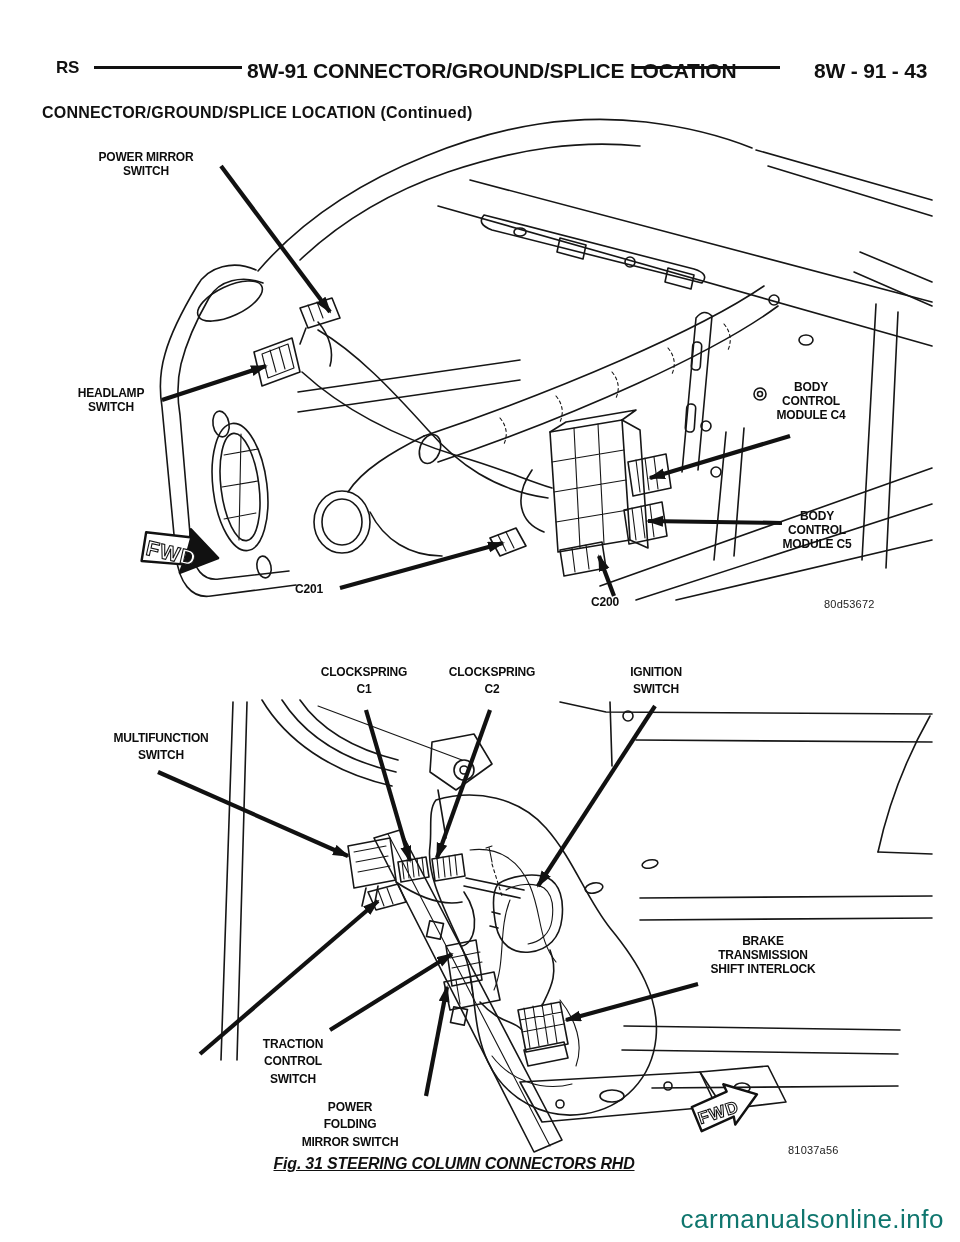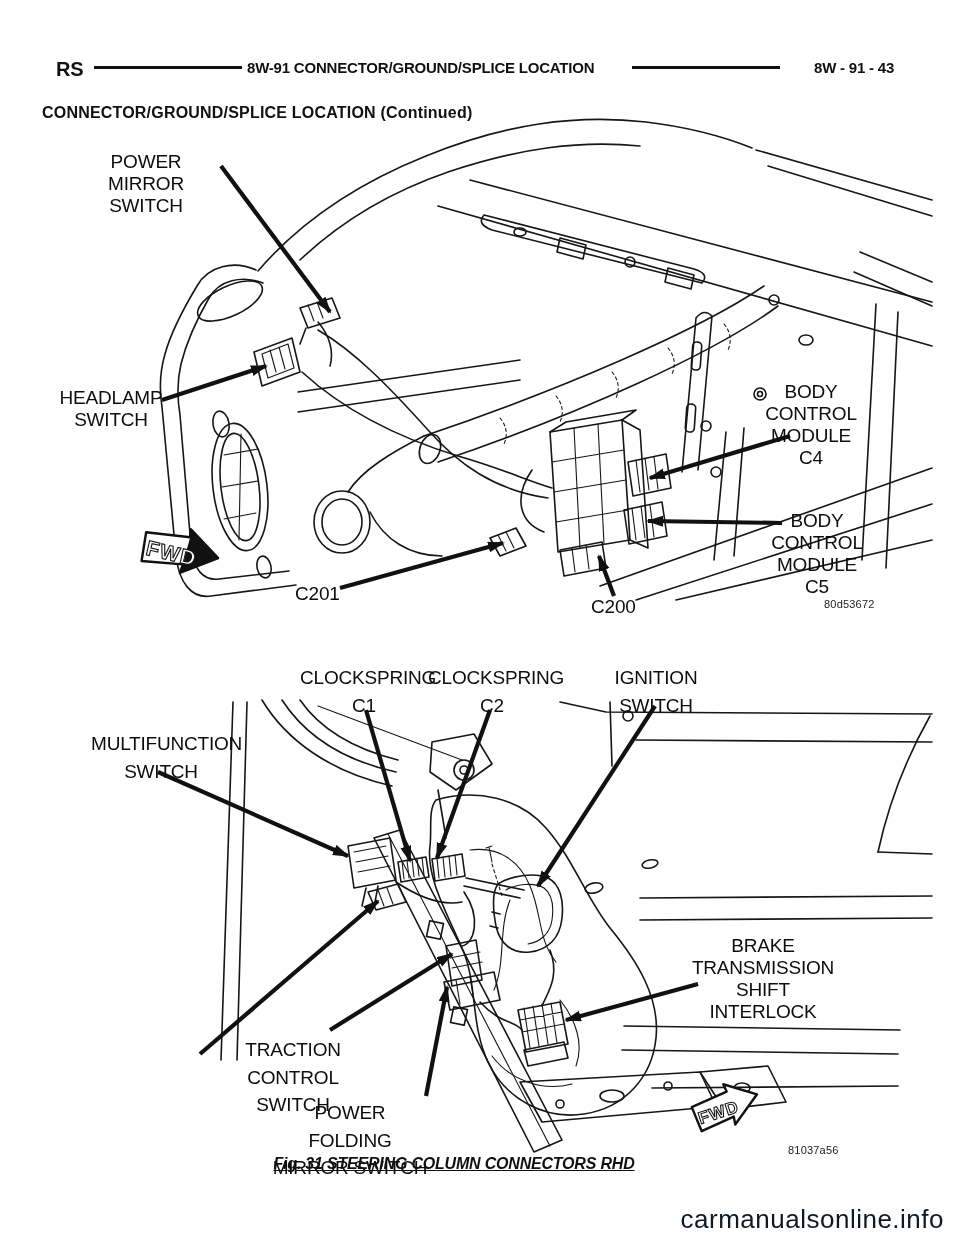--- a/index.html
+++ b/index.html
@@ -1,50 +1,50 @@
 <!DOCTYPE html>
 <html><head>
 <meta charset="utf-8">
 <style>
   html,body{margin:0;padding:0;background:#e8e8e8;}
   .page{
     position:relative;width:960px;height:1242px;background:#ffffff;
     font-family:"Liberation Sans",sans-serif;color:#111;overflow:hidden;
   }
-  .hdr-item{position:absolute;font-weight:bold;font-size:15px;letter-spacing:-0.2px;white-space:nowrap;}
+  .hdr-item{position:absolute;font-weight:bold;font-size:21px;letter-spacing:-0.2px;white-space:nowrap;}
   .hrule{position:absolute;height:3px;background:#111;}
   .subtitle{position:absolute;font-weight:bold;font-size:16px;letter-spacing:0.2px;white-space:nowrap;}
   .lbl{
-    position:absolute;font-weight:normal;font-size:19px;line-height:1.15;
+    position:absolute;font-weight:bold;font-size:12px;line-height:1.15;
     letter-spacing:-0.2px;white-space:pre-line;text-align:center;color:#0d0d0d;
   }
   .lbl.tall{line-height:1.45;}
   .lbl.plain{text-align:left;}
   .code{position:absolute;font-size:11px;letter-spacing:0.2px;color:#222;}
   .caption{
     position:absolute;font-weight:bold;font-style:italic;font-size:16px;
     text-align:center;letter-spacing:-0.2px;white-space:nowrap;
   }
   .watermark{
     position:absolute;left:640px;top:1204px;width:304px;text-align:right;
-    font-size:26px;color:#0f172a;letter-spacing:0.5px;
+    font-size:26px;color:#0f766e;letter-spacing:0.5px;
   }
   svg.art{position:absolute;left:0;top:0;}
   .ink{stroke:#161616;fill:none;stroke-width:1.6;stroke-linecap:round;stroke-linejoin:round;}
   .thin{stroke-width:1.1;}
   .arrow{stroke:#111;stroke-width:4.2;fill:none;}
   .fwd-body{fill:#fff;stroke:#111;stroke-width:2.4;stroke-linejoin:round;}
   .fwd-text{font-family:"Liberation Sans",sans-serif;font-weight:bold;fill:#fff;stroke:#111;stroke-width:1.1;letter-spacing:1px;}
 </style>
 </head>
 <body>
 
 <div class="page">
 
-  <div class="hdr-item" style="left:56px;top:58px;font-size:20px;">RS</div>
+  <div class="hdr-item" style="left:56px;top:58px;font-size:17px;">RS</div>
   <div class="hrule" style="left:94px;top:66px;width:148px;"></div>
   <div class="hdr-item" style="left:247px;top:59px;">8W-91  CONNECTOR/GROUND/SPLICE LOCATION</div>
   <div class="hrule" style="left:632px;top:66px;width:148px;"></div>
   <div class="hdr-item" style="left:814px;top:59px;text-align:center;">8W - 91 - 43</div>
   <div class="subtitle" style="left:42px;top:104px;">CONNECTOR/GROUND/SPLICE LOCATION (Continued)</div>
 
   <svg class="art" width="960" height="1242" viewBox="0 0 960 1242">
     <defs>
       <marker id="ah" markerUnits="userSpaceOnUse" markerWidth="20" markerHeight="14" refX="15" refY="5.5" orient="auto">
         <path d="M0,0 L17,5.5 L0,11 Z" fill="#111"></path>

